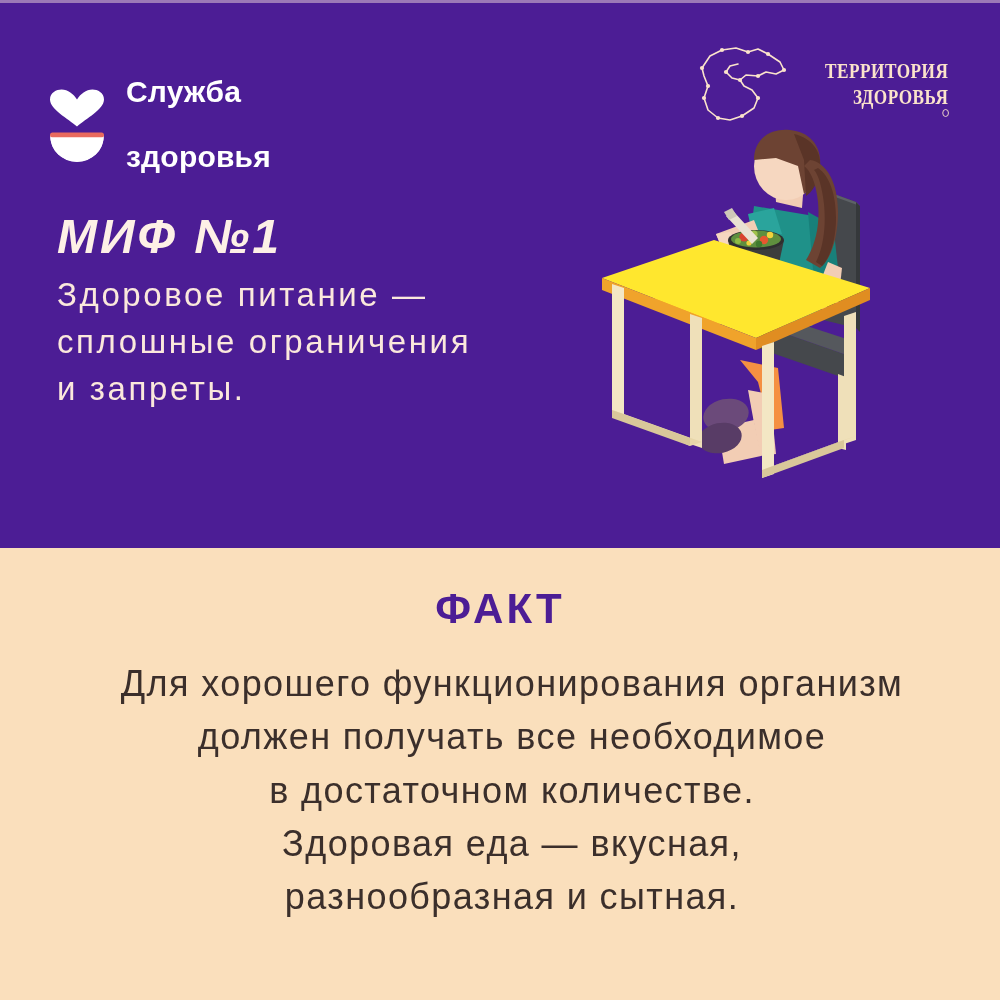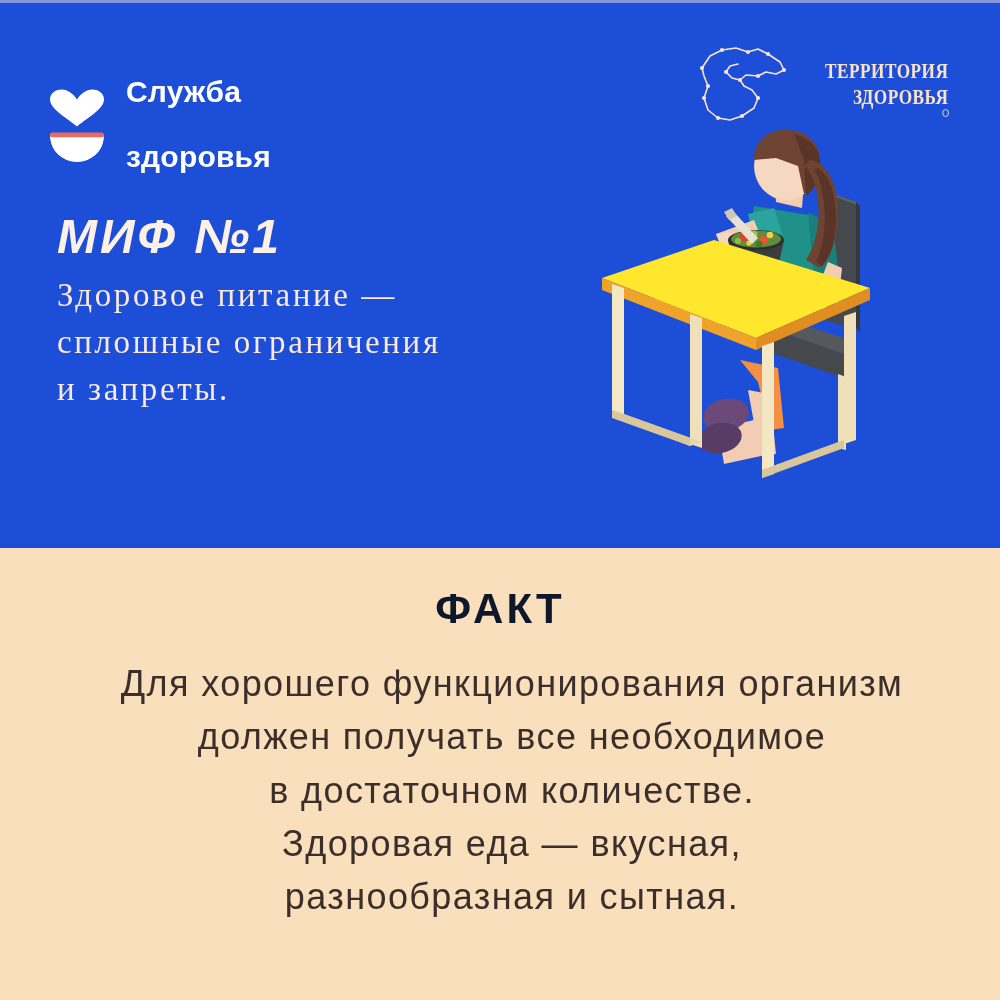--- a/index.html
+++ b/index.html
@@ -21,21 +21,21 @@
     box-sizing: border-box;
   }
 
   
   .panel-myth {
     position: absolute;
     left: 0;
     top: 0;
     width: 1000px;
     height: 548px;
-    background: #1d4ed8;
+    background: #4c1d95;
     overflow: hidden;
   }
   .panel-myth::before {
     
     content: "";
     position: absolute;
     left: 0; top: 0;
     width: 100%;
     height: 3px;
     background: rgba(255, 235, 225, 0.45);
@@ -137,41 +137,40 @@
     margin: 0 0 10px 0;
     font-style: italic;
   }
   .myth-text {
     color: #fbe8dc;
     font-size: 33px;
     line-height: 1.42;
     letter-spacing: 2.6px;
     margin: 0;
     white-space: pre-line;
-    font-family: Liberation Serif, serif;
   }
 
   
   .illustration {
     position: absolute;
     left: 598px;
     top: 128px;
     width: 290px;
     height: 370px;
   }
   .illustration svg { display: block; }
 
   
   .fact-title {
     position: absolute;
     left: 0;
     top: 585px;
     width: 1000px;
     text-align: center;
-    color: #0f172a;
+    color: #4c1d95;
     font-weight: bold;
     font-size: 42px;
     letter-spacing: 3px;
     margin: 0;
   }
   .fact-body {
     position: absolute;
     left: 50px;
     top: 645px;
     width: 900px;

